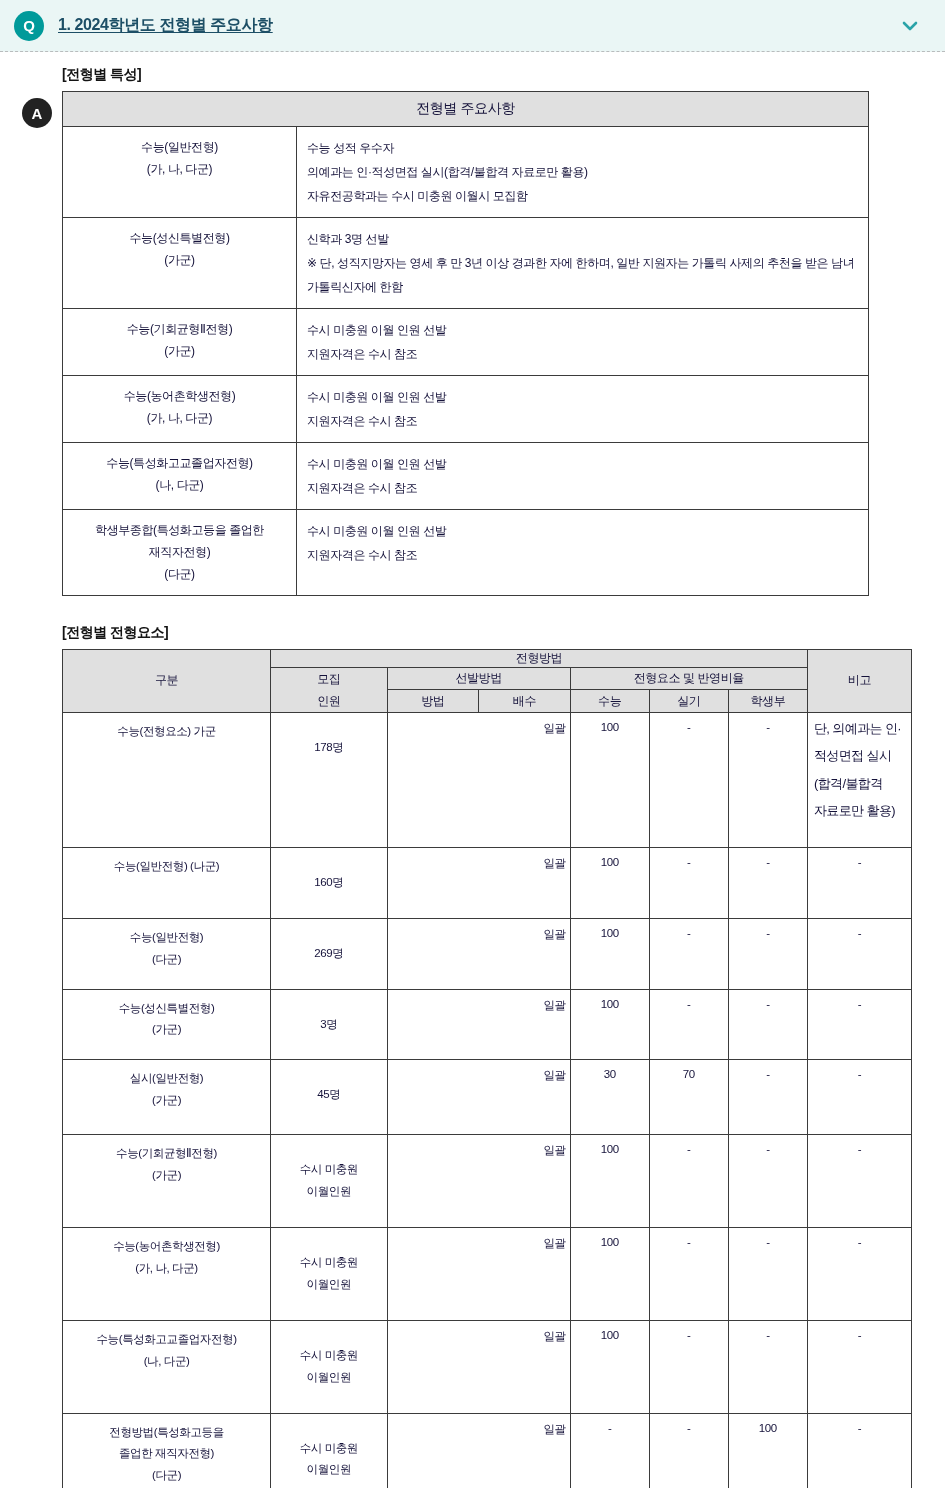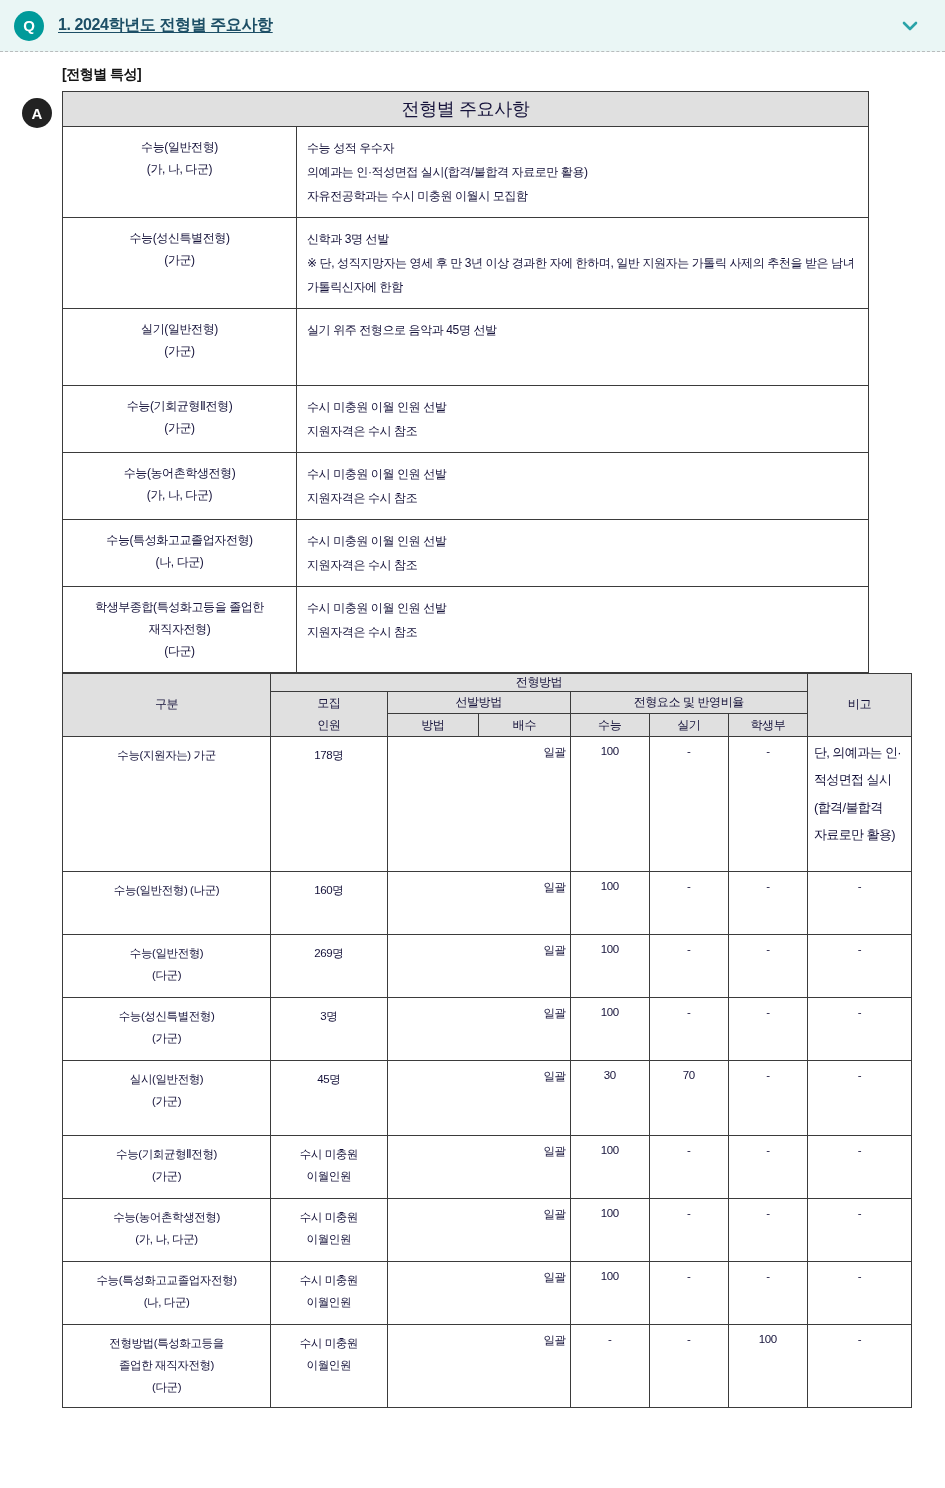--- a/index.html
+++ b/index.html
@@ -104,21 +104,21 @@
     background: #e0e0e0;
     font-weight: normal;
     text-align: center;
     vertical-align: middle;
   }
   .line { display: block; line-height: 1.85; white-space: nowrap; }
   .line.wrap { white-space: normal; }
 
   
   #tbl-features { width: 806px; }
-  #tbl-features .cap { height: 34px; font-size: 18px; }
+  #tbl-features .cap { height: 34px; font-size: 14px; }
   #tbl-features td.name {
     text-align: center;
     vertical-align: top;
     padding: 9px 6px;
   }
   #tbl-features td.desc {
     text-align: left;
     padding: 9px 10px;
   }
   #tbl-features td.desc .line { line-height: 2.0; }
@@ -129,21 +129,21 @@
   #tbl-elements td { font-size: 11.5px; text-align: center; }
   #tbl-elements td.remark {
     text-align: left;
     font-size: 13px;
     padding: 2px 6px;
     letter-spacing: -0.6px;
   }
   #tbl-elements td.remark .line { line-height: 2.1; white-space: normal; }
   #tbl-elements td .line { line-height: 1.9; }
   #tbl-elements td.gubun { padding: 8px 4px; }
-  #tbl-elements td.num   { padding: 8px 4px; }
+  #tbl-elements td.num   { padding: 24px 4px; }
   #tbl-elements td.method{ padding: 8px 4px; text-align: right; }
   #tbl-elements td.ratio { padding: 8px 2px; }
 </style>
 </head>
 <body>
 
 <div class="q-bar">
   <div class="badge badge-q">Q</div>
   <div class="q-title">1. 2024학년도 전형별 주요사항</div>
   <div class="chevron">
@@ -188,29 +188,20 @@
           <td class="name">
             <span class="line">수능(성신특별전형)</span>
             <span class="line">(가군)</span>
           </td>
           <td class="desc">
             <span class="line">신학과 3명 선발</span>
             <span class="line wrap">※ 단, 성직지망자는 영세 후 만 3년 이상 경과한 자에 한하며, 일반 지원자는 가톨릭 사제의 추천을 받은 남녀 가톨릭신자에 한함</span>
           </td>
         </tr>
 
-        <tr>
-          <td class="name" style="height:58px">
-            <span class="line">실기(일반전형)</span>
-            <span class="line">(가군)</span>
-          </td>
-          <td class="desc">
-            <span class="line">실기 위주 전형으로 음악과 45명 선발</span>
-          </td>
-        </tr>
 
         <tr>
           <td class="name">
             <span class="line">수능(기회균형Ⅱ전형)</span>
             <span class="line">(가군)</span>
           </td>
           <td class="desc">
             <span class="line">수시 미충원 이월 인원 선발</span>
             <span class="line">지원자격은 수시 참조</span>
           </td>
@@ -246,20 +237,21 @@
           </td>
           <td class="desc">
             <span class="line">수시 미충원 이월 인원 선발</span>
             <span class="line">지원자격은 수시 참조</span>
           </td>
         </tr>
 
       </tbody>
     </table>
 
+    <h3 class="section-title second">[전형별 전형요소]</h3>
 
     <table class="grid" id="tbl-elements">
       <colgroup>
         <col style="width:200px">
         <col style="width:112px">
         <col style="width:88px">
         <col style="width:88px">
         <col style="width:76px">
         <col style="width:76px">
         <col style="width:76px">
@@ -284,21 +276,21 @@
           <th>배수</th>
           <th>수능</th>
           <th>실기</th>
           <th>학생부</th>
         </tr>
       </thead>
       <tbody>
 
         <tr>
           <td class="gubun" style="height:118px">
-            <span class="line">수능(지원자는) 가군</span>
+            <span class="line">수능(전형요소) 가군</span>
           </td>
           <td class="num">
             <span class="line">178명</span>
           </td>
           <td class="method" colspan="2">일괄</td>
           <td class="ratio">100</td>
           <td class="ratio">-</td>
           <td class="ratio">-</td>
           <td class="remark">
             <span class="line">단, 의예과는 인·</span>

